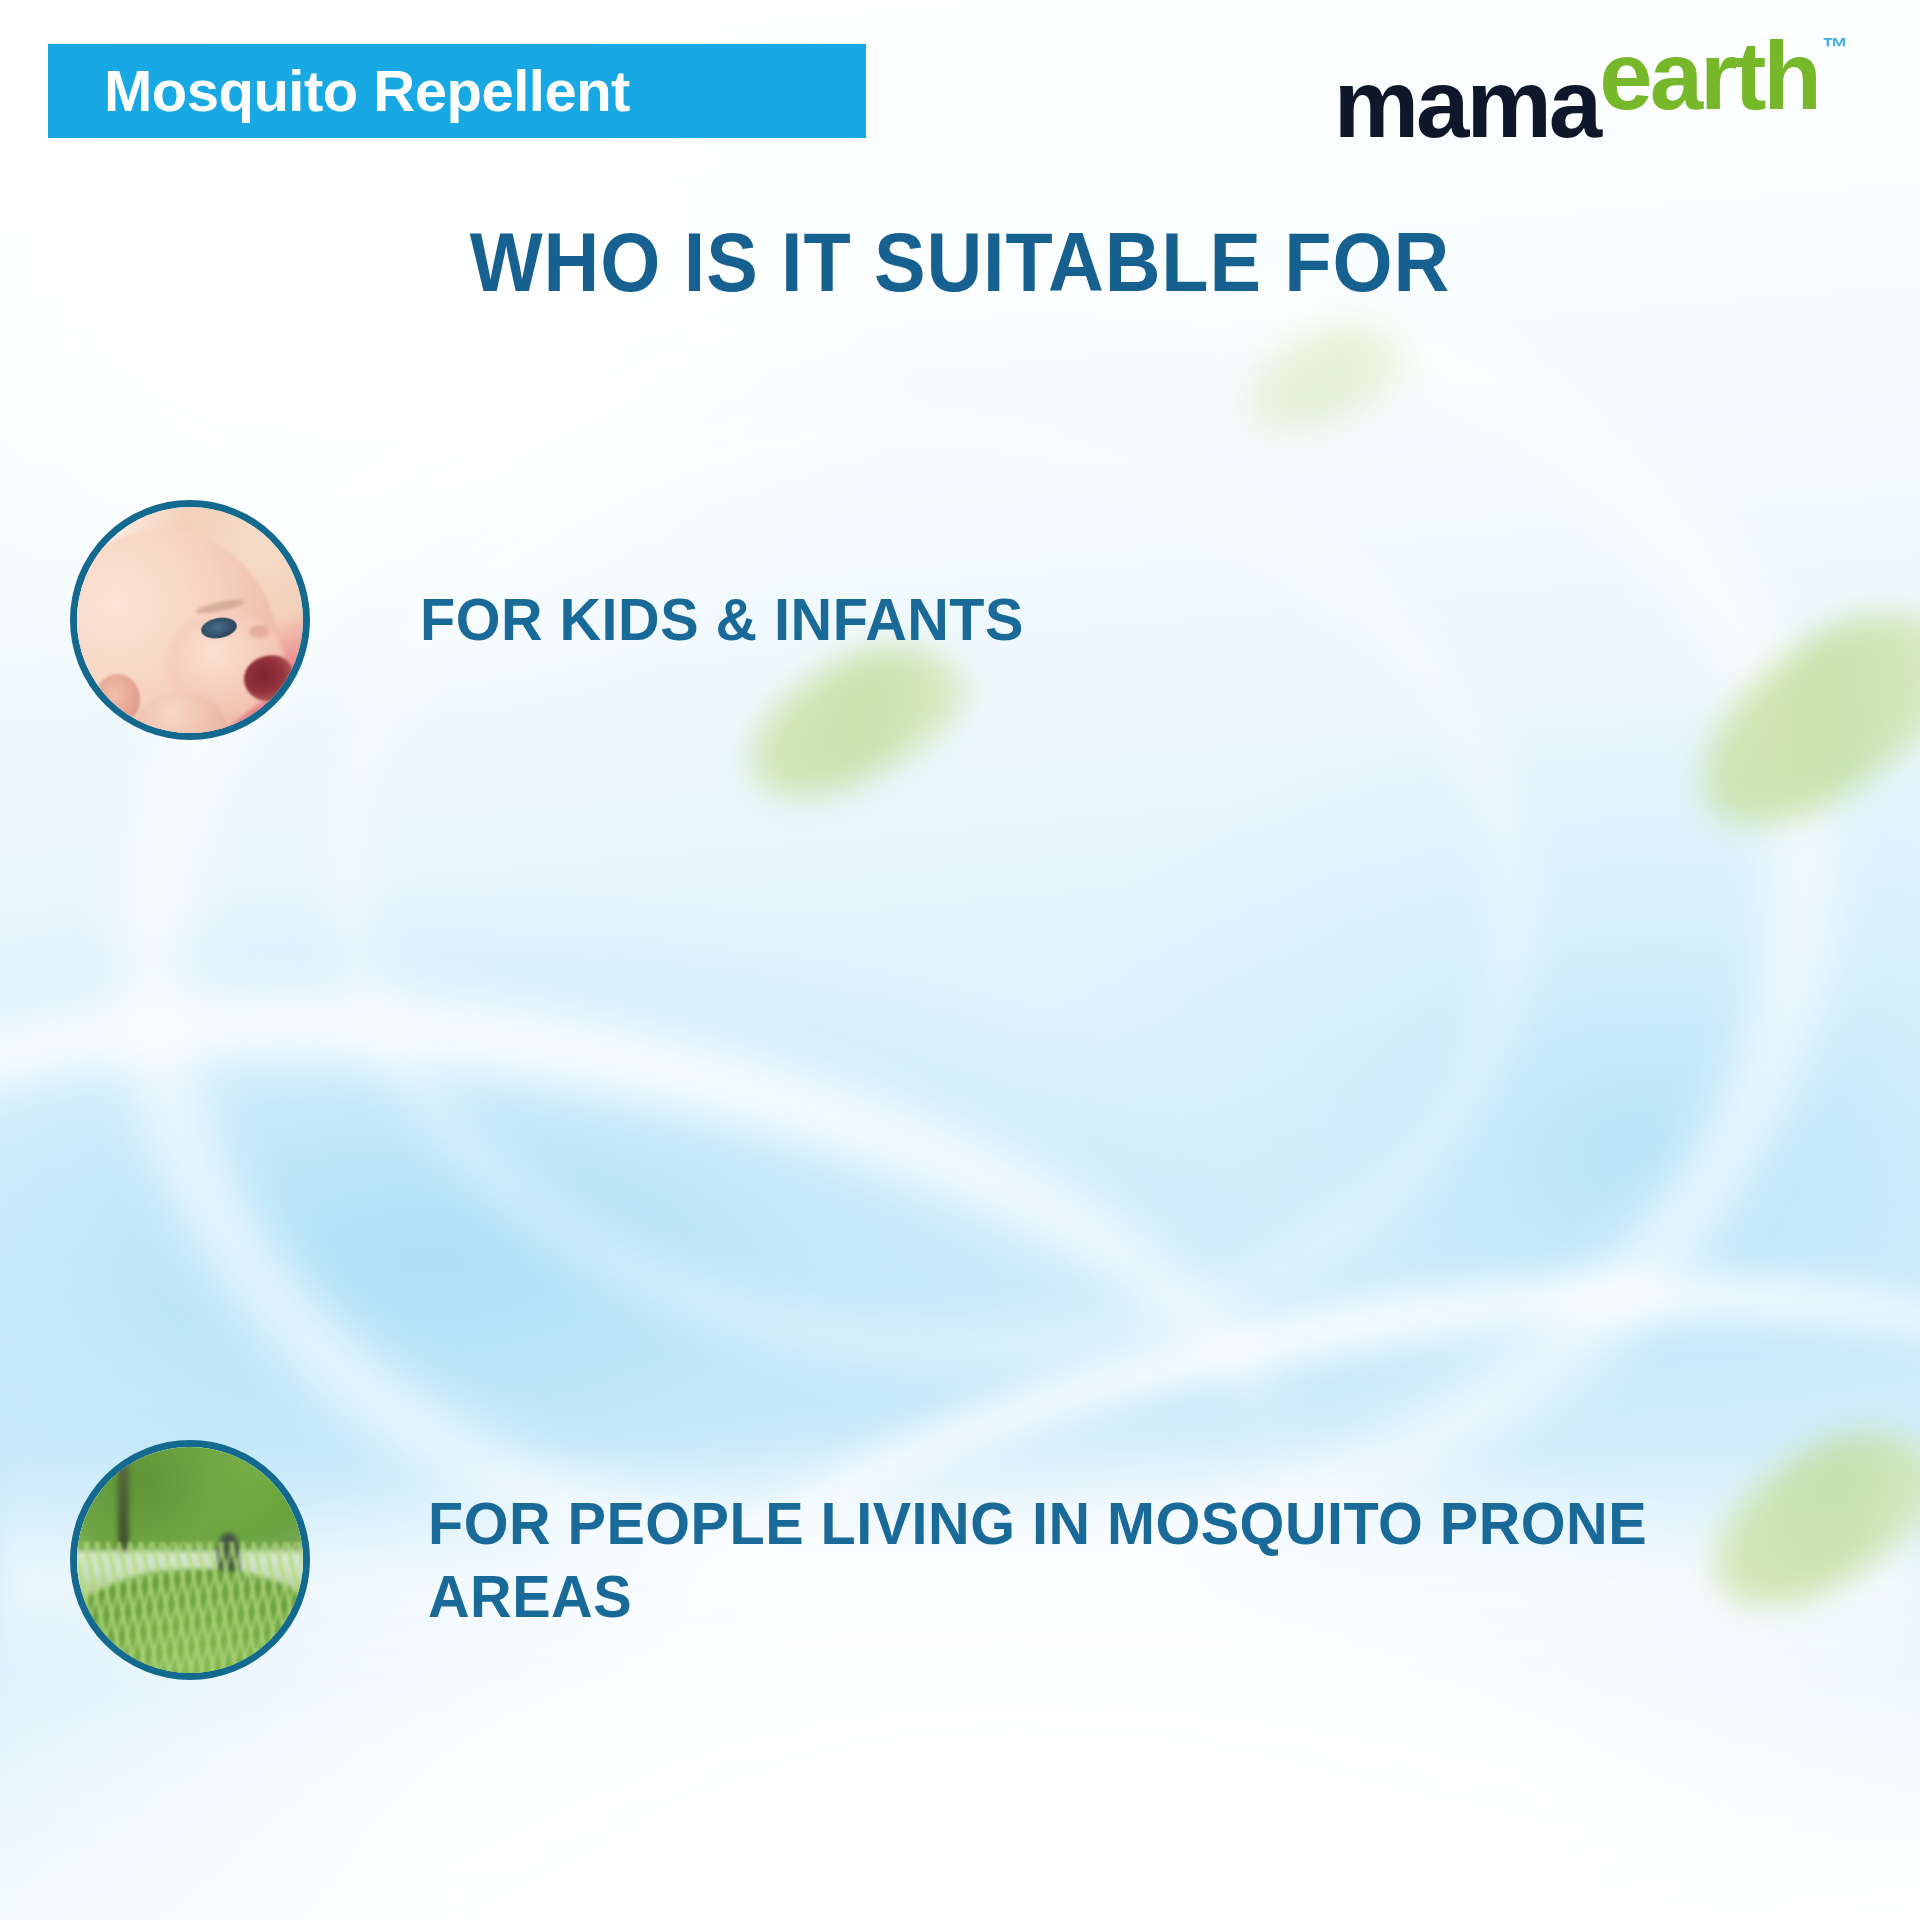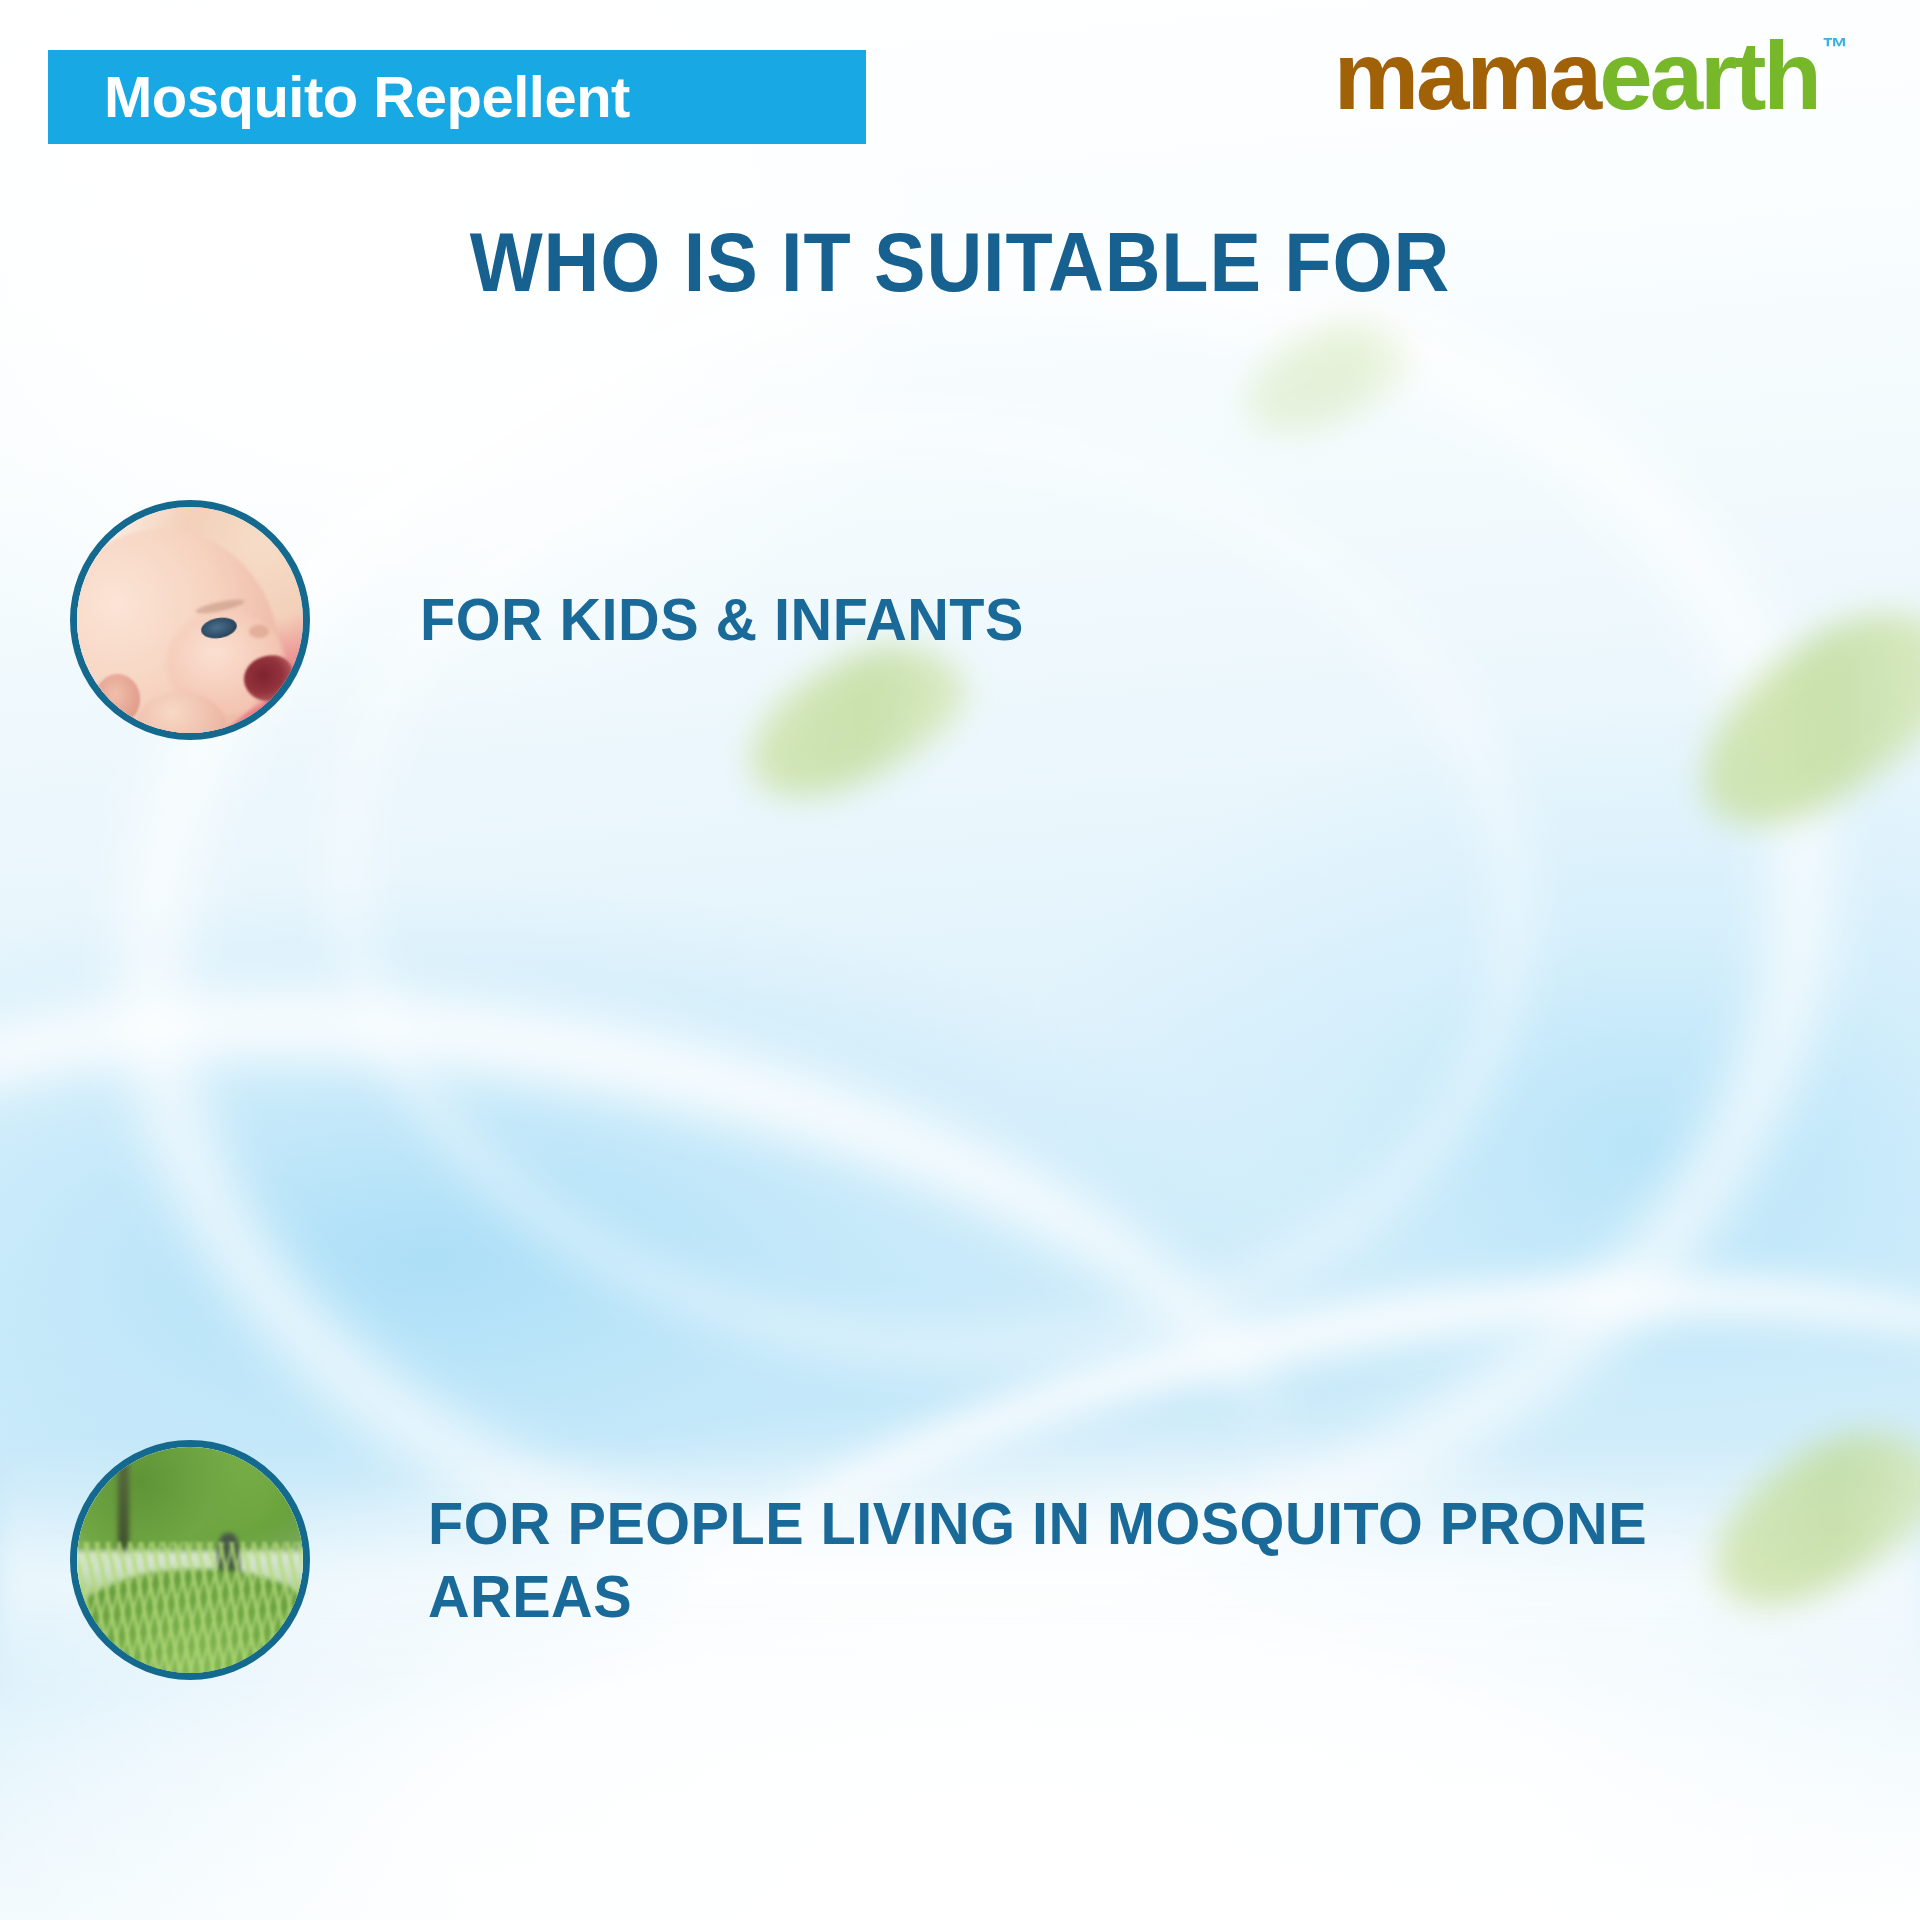--- a/index.html
+++ b/index.html
@@ -116,21 +116,21 @@
   .leaf.l2 { left: 1680px; top: 640px; width: 300px; height: 150px; transform: rotate(-32deg);
              background: linear-gradient(120deg, #cde2a2 0%, #bcd98e 50%, #dcebbb 100%); }
   .leaf.l3 { left: 1700px; top: 1450px; width: 250px; height: 132px; transform: rotate(-28deg);
              background: linear-gradient(120deg, #cfe4a6 0%, #bed98f 55%, #dcebbb 100%); }
   .leaf.l4 { left: 1240px; top: 330px; width: 170px; height: 92px; transform: rotate(-20deg); opacity: 0.4;
              background: linear-gradient(120deg, #d7e8b4 0%, #c8e0a0 60%, #e3f0c6 100%); }
 
   
   .ribbon {
     position: absolute;
-    left: 48px; top: 50px;
+    left: 48px; top: 44px;
     width: 818px; height: 94px;
     background: #18a8e3;
     display: flex;
     align-items: center;
     padding-left: 56px;
     box-sizing: border-box;
   }
   .ribbon-text {
     color: #ffffff;
     font-size: 58px;
@@ -146,21 +146,21 @@
     display: flex;
     align-items: flex-start;
     line-height: 1;
   }
   .logo-word {
     font-size: 96px;
     font-weight: bold;
     letter-spacing: -3px;
     line-height: 1;
   }
-  .logo-mama { color: #a16207; }
+  .logo-mama { color: #0f172a; margin-top: 28px; }
   .logo-earth { color: #76b82a; }
   .logo-tm {
     color: #3ab0e2;
     font-size: 26px;
     font-weight: bold;
     margin-top: 6px;
     margin-left: 3px;
     line-height: 1;
   }
 

